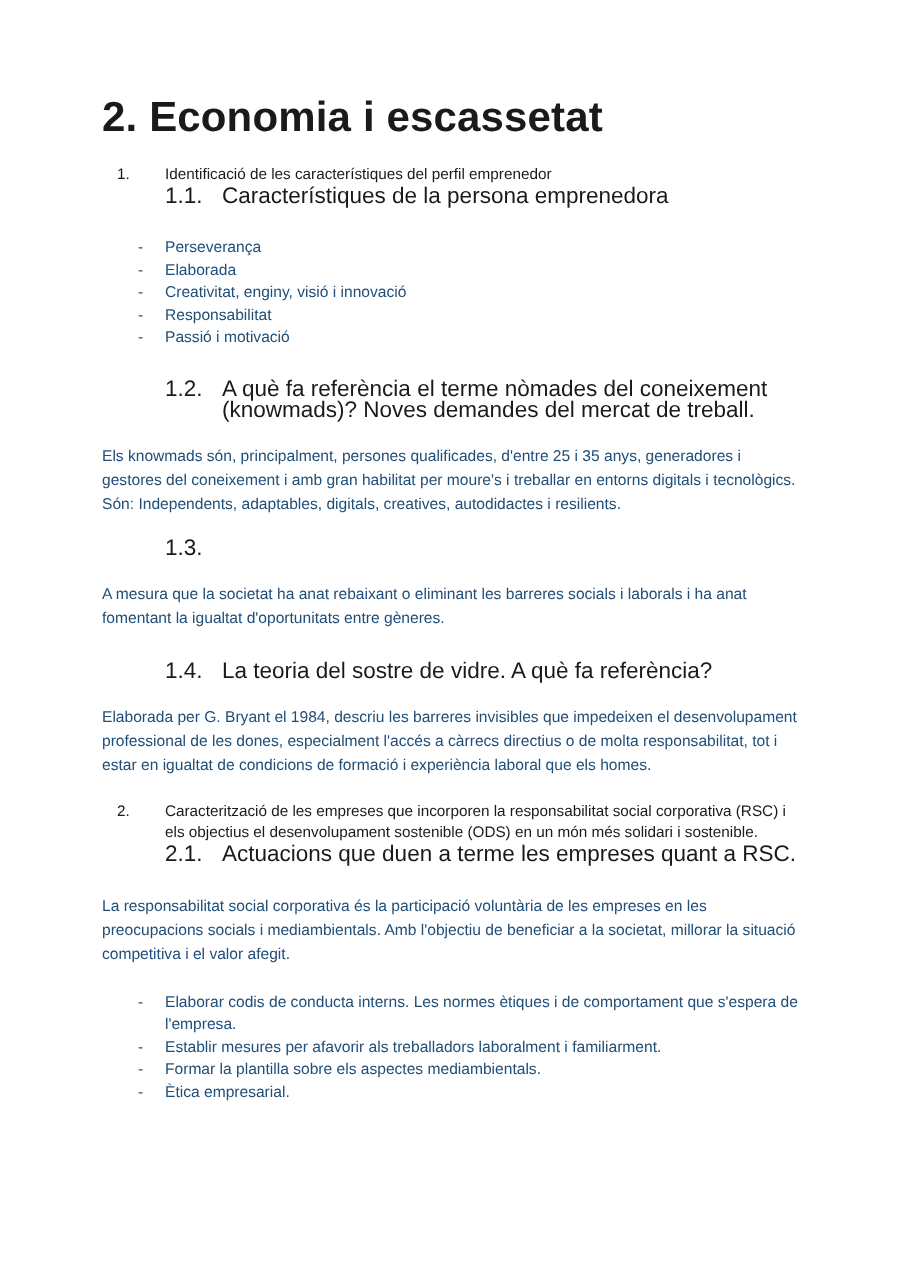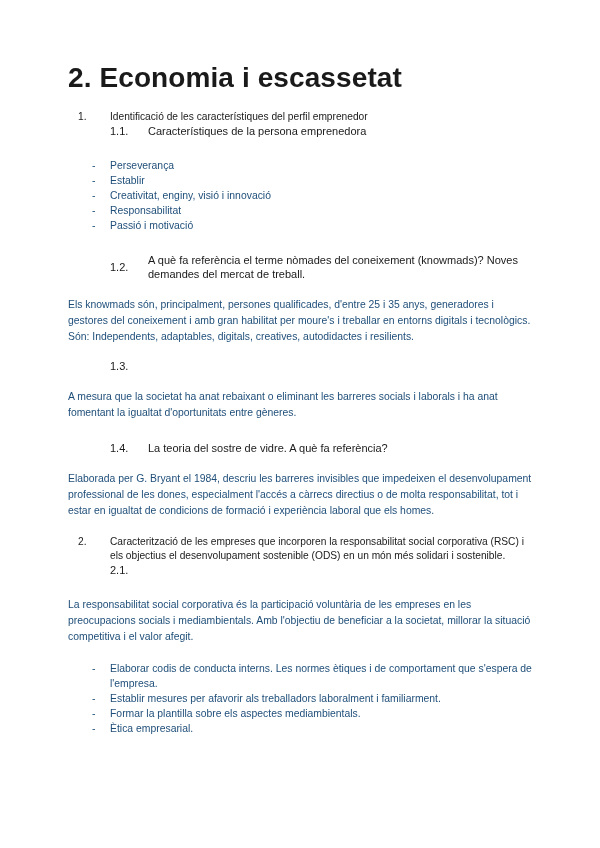--- a/index.html
+++ b/index.html
@@ -53,23 +53,23 @@
   .ol1 > .marker {
     flex: 0 0 32px;
     min-width: 32px;
   }
   .ol1 > .body {
     flex: 1 1 auto;
   }
 
   .ol2 {
     display: flex;
-    align-items: center;
+    align-items: flex-start;
     color: #1a1a1a;
-    font-size: 11px;
+    font-size: 15px;
     line-height: 14px;
     margin: 0;
     padding-left: 42px;
   }
   .ol2 > .marker {
     flex: 0 0 38px;
     min-width: 38px;
   }
   .ol2 > .body {
     flex: 1 1 auto;
@@ -130,21 +130,21 @@
     <div class="sp-20"></div>
 
 
     <ul class="dash-list">
       <li class="dash-item">
         <span class="dash">-</span>
         <span class="dtext">Perseverança</span>
       </li>
       <li class="dash-item">
         <span class="dash">-</span>
-        <span class="dtext">Establir</span>
+        <span class="dtext">Elaborada</span>
       </li>
       <li class="dash-item">
         <span class="dash">-</span>
         <span class="dtext">Creativitat, enginy, visió i innovació</span>
       </li>
       <li class="dash-item">
         <span class="dash">-</span>
         <span class="dtext">Responsabilitat</span>
       </li>
       <li class="dash-item">
@@ -187,20 +187,21 @@
 
     <div class="sp-16"></div>
 
     <div class="ol1">
       <span class="marker">2.</span>
       <span class="body">Caracterització de les empreses que incorporen la responsabilitat social corporativa (RSC) i els objectius el desenvolupament sostenible (ODS) en un món més solidari i sostenible.</span>
     </div>
 
     <div class="ol2">
       <span class="marker">2.1.</span>
+      <span class="body">Actuacions que duen a terme les empreses quant a RSC.</span>
     </div>
 
     <div class="sp-20"></div>
 
     <p class="para">La responsabilitat social corporativa és la participació voluntària de les empreses en les preocupacions socials i mediambientals. Amb l'objectiu de beneficiar a la societat, millorar la situació competitiva i el valor afegit.</p>
 
     <div class="sp-16"></div>
 
     <ul class="dash-list">
       <li class="dash-item">

